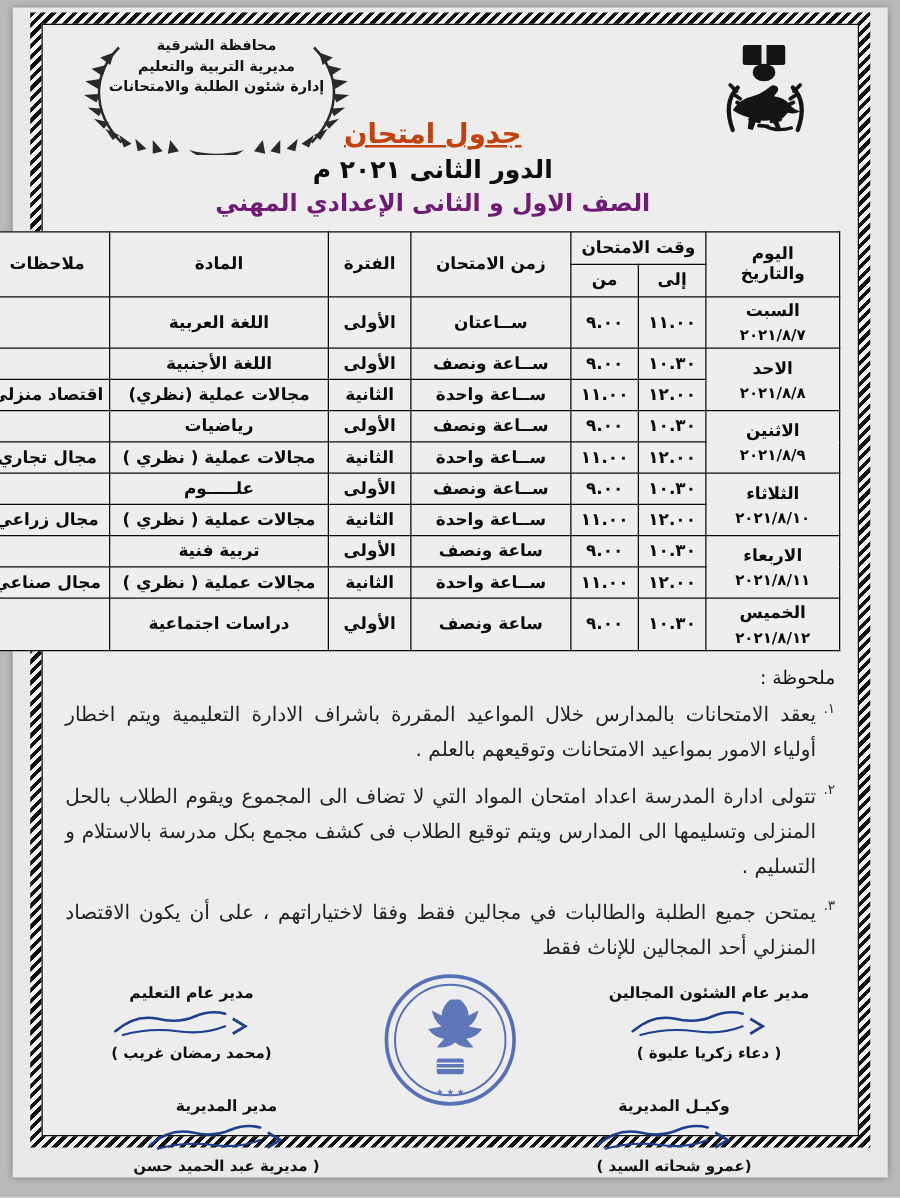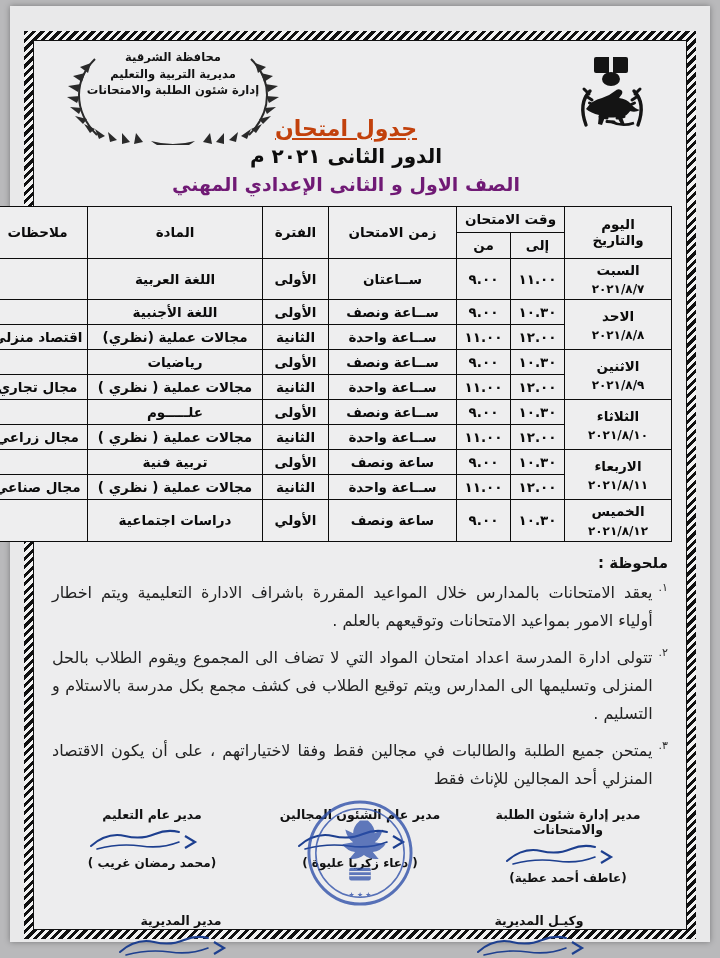--- a/index.html
+++ b/index.html
@@ -18,21 +18,21 @@
     position: absolute;
     left: 10px; top: 6px;
     width: 700px; height: 936px;
     background: #e9e9ea;
     box-shadow: 0 0 6px rgba(0,0,0,.35);
   }
 
   
   .frame-outer {
     position: absolute;
-    left: 14px; top: 25px;
+    left: 14px; top: 4px;
     width: 672px; height: 908px;
     background:
       repeating-linear-gradient(135deg, #101010 0 3px, #f2f2f2 3px 6px);
     padding: 9px;
   }
   .frame-inner {
     width: 100%; height: 100%;
     background: #ededee;
     border: 1.5px solid #111;
     position: relative;
@@ -125,21 +125,21 @@
   }
   td.day .dnum { font-size: 12px; display: block; }
   td.num { font-size: 14px; letter-spacing: .5px; }
   td.note { font-size: 11px; }
   td.subj { font-size: 14px; }
   .thickbottom td, .thickbottom th { border-bottom: 2.6px solid #000; }
 
   
   .notes { margin-top: 12px; padding: 0 4px; }
   .notes-h {
-    font-size: 15px; font-weight: bold; color: #111;
+    font-size: 15px; font-weight: normal; color: #111;
     text-align: right; margin-bottom: 7px;
   }
   .note-row {
     display: flex;
     gap: 6px;
     margin-bottom: 9px;
     align-items: flex-start;
   }
   .note-idx {
     font-size: 11px; color: #2a2a2a; flex: 0 0 auto; padding-top: 2px;
@@ -380,29 +380,20 @@
               <div class="note-row">
                 <span class="note-idx">٣.</span>
                 <span class="note-txt">يمتحن جميع الطلبة والطالبات في مجالين فقط وفقا لاختياراتهم ، على أن يكون الاقتصاد المنزلي أحد المجالين للإناث فقط</span>
               </div>
             </div>
     </div>
 
     <div class="sigs">
       <div class="sig-row first" id="sig-row-1">
               <div class="sig">
-                <div class="sig-title">مدير إدارة شئون الطلبة والامتحانات</div>
-                <div class="sig-ink"><svg width="150" height="34" viewBox="0 0 150 34">
-                    <path d="M14 24 q16 -14 34 -10 q16 4 30 -2 q12 -5 24 -2" stroke="#1d3f8f" stroke-width="2" fill="none" stroke-linecap="round"></path>
-                    <path d="M20 27 q22 -6 44 -3 q20 3 38 -4" stroke="#1d3f8f" stroke-width="1.6" fill="none" stroke-linecap="round"></path>
-                    <path d="M108 14 l10 6 l-10 6" stroke="#1d3f8f" stroke-width="2.2" fill="none"></path>
-                  </svg></div>
-                <div class="sig-name">(عاطف أحمد عطية)</div>
-              </div>
-              <div class="sig">
                 <div class="sig-title">مدير عام الشئون المجالين</div>
                 <div class="sig-ink"><svg width="150" height="34" viewBox="0 0 150 34">
                     <path d="M14 24 q16 -14 34 -10 q16 4 30 -2 q12 -5 24 -2" stroke="#1d3f8f" stroke-width="2" fill="none" stroke-linecap="round"></path>
                     <path d="M20 27 q22 -6 44 -3 q20 3 38 -4" stroke="#1d3f8f" stroke-width="1.6" fill="none" stroke-linecap="round"></path>
                     <path d="M108 14 l10 6 l-10 6" stroke="#1d3f8f" stroke-width="2.2" fill="none"></path>
                   </svg></div>
                 <div class="sig-name">( دعاء زكريا علیوة )</div>
               </div>
               <div class="sig">
                 <div class="sig-title">مدير عام التعليم</div>

